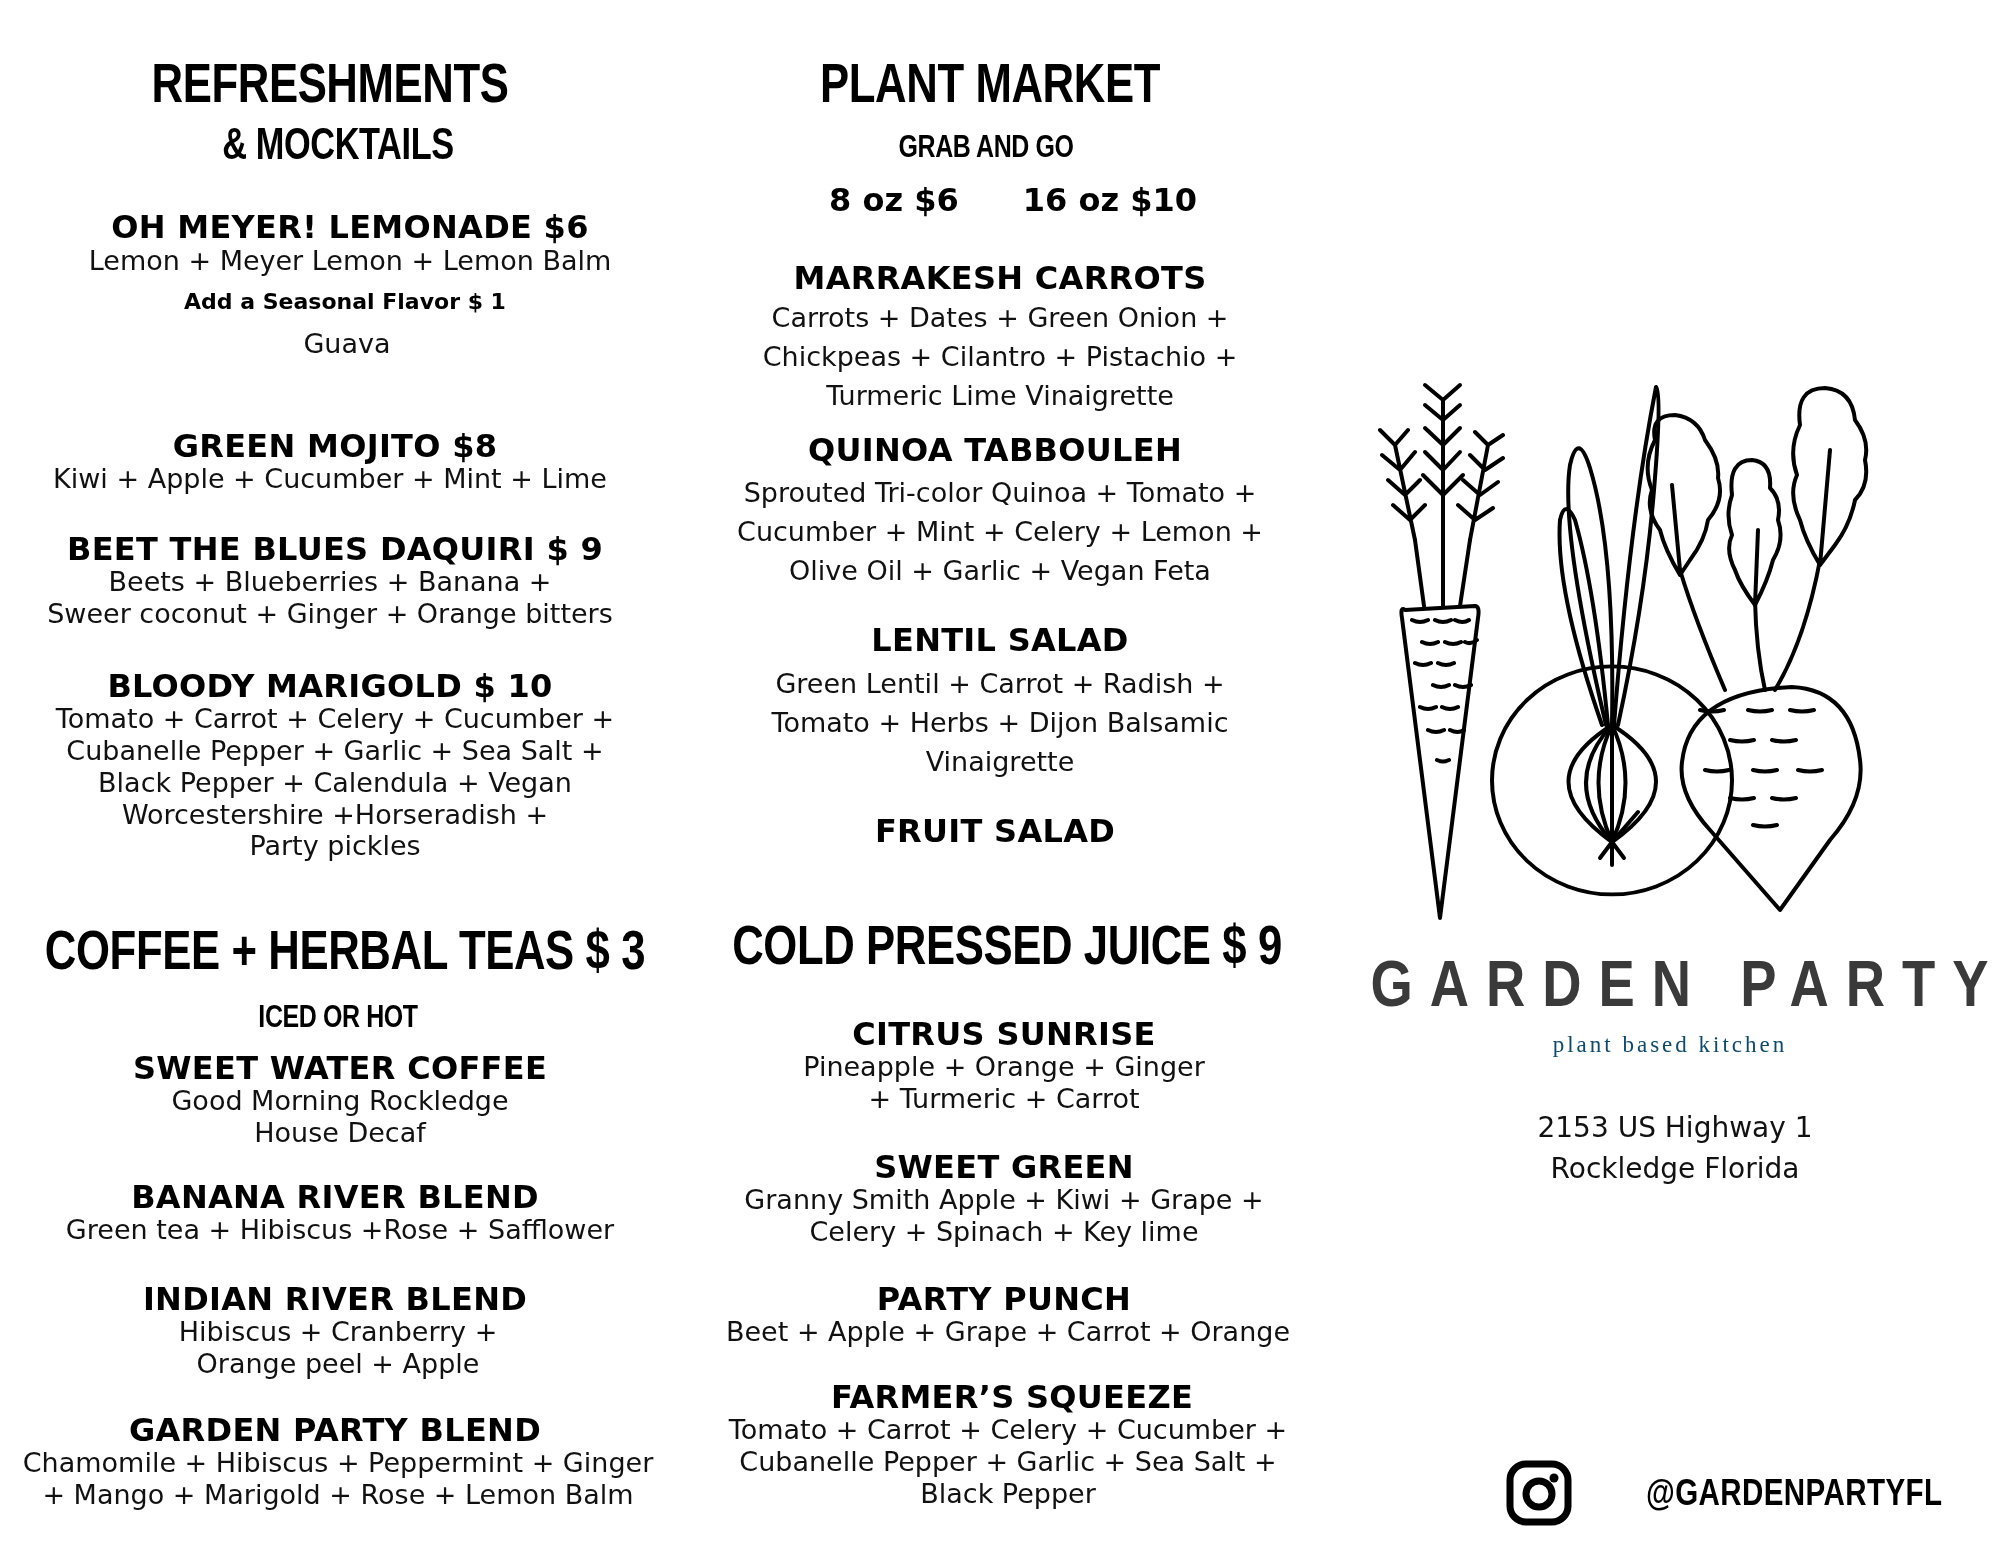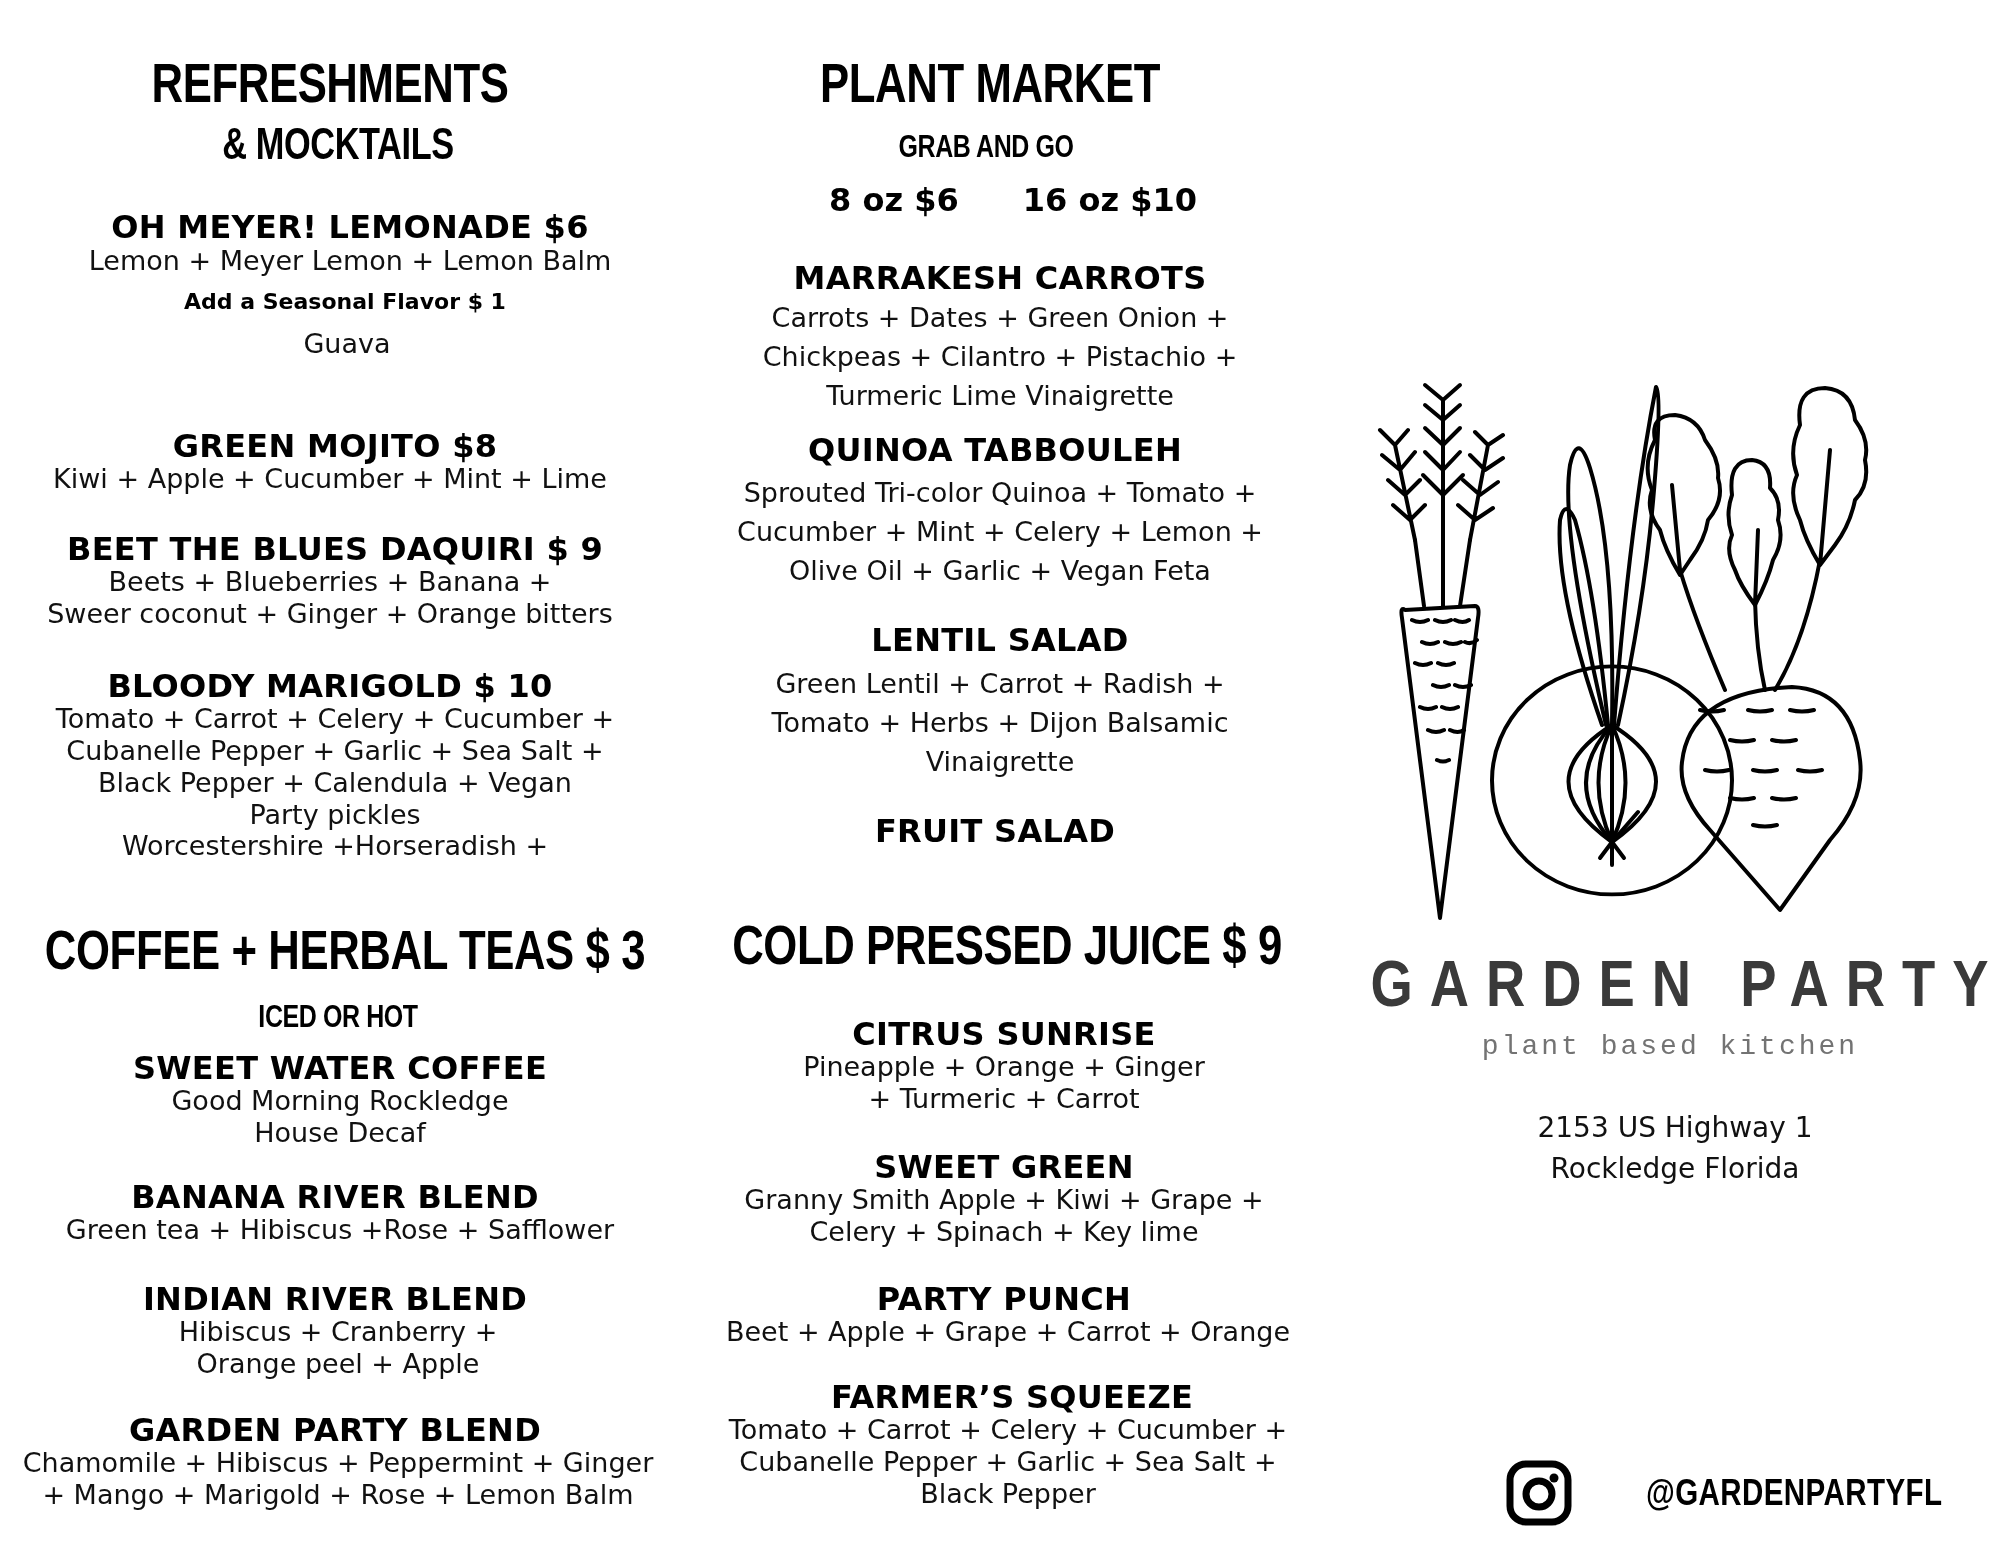--- a/index.html
+++ b/index.html
@@ -9,21 +9,21 @@
   .h-sec { font-size: 56px; }
   .h-sub { font-size: 44px; }
   .h-tag { font-size: 32px; }
   .item-name { font-family: "DejaVu Sans", sans-serif; font-weight: bold; font-size: 32px; line-height: 1; letter-spacing: 0.3px; }
   .ing { font-family: "DejaVu Sans", sans-serif; font-weight: normal; font-size: 27px; line-height: 1.18; color: #111; }
   .ing.loose { line-height: 1.45; }
   .small-b { font-family: "DejaVu Sans", sans-serif; font-weight: bold; font-size: 22px; line-height: 1; }
   .sizes { font-family: "DejaVu Sans", sans-serif; font-weight: bold; font-size: 32px; line-height: 1; }
   .sizes span + span { margin-left: 64px; }
   .brand { font-family: "Liberation Sans", sans-serif; font-weight: bold; font-size: 64px; color: #3a3a3a; letter-spacing: 20px; line-height: 1; transform: translateX(-50%) scaleX(0.85); transform-origin: center top; }
-  .tagline { font-family: Liberation Mono, monospace; font-size: 28px; color: #737373; letter-spacing: 3px; line-height: 1; }
+  .tagline { font-family: Liberation Serif, serif; font-size: 23px; color: #0c4a6e; letter-spacing: 3px; line-height: 1; }
   .addr { font-family: "DejaVu Sans", sans-serif; font-size: 28px; line-height: 1.45; color: #111; }
   .ig { position: absolute; left: 1506px; top: 1460px; display: flex; align-items: center; gap: 48px; }
   .ig-handle { font-family: "Liberation Sans", sans-serif; font-weight: bold; font-size: 36px; margin-left: 26px; transform: scaleX(0.82); transform-origin: left center; letter-spacing: 0.5px; }
   .art { position: absolute; left: 1360px; top: 370px; }
   .line { display: block; }
 </style>
 </head>
 <body>
 
 <div class="blk display h-sec" style="left:330px; top:55px;">REFRESHMENTS</div>
@@ -47,22 +47,22 @@
 <div class="blk ing" style="left:330px; top:566px;">
   <span class="line">Beets + Blueberries + Banana +</span>
   <span class="line">Sweer coconut + Ginger +  Orange bitters</span>
 </div>
 
 <div class="blk item-name" style="left:330px; top:670px;">BLOODY MARIGOLD $ 10</div>
 <div class="blk ing" style="left:335px; top:703px;">
   <span class="line">Tomato + Carrot + Celery + Cucumber +</span>
   <span class="line">Cubanelle Pepper + Garlic + Sea Salt +</span>
   <span class="line">Black Pepper + Calendula + Vegan</span>
+  <span class="line">Worcestershire +Horseradish +</span>
   <span class="line">Party pickles</span>
-  <span class="line">Worcestershire +Horseradish +</span>
 </div>
 
 <div class="blk display h-sec" style="left:345px; top:922px;">COFFEE + HERBAL TEAS  $ 3</div>
 <div class="blk display h-tag" style="left:338px; top:1000px;">ICED OR HOT</div>
 
 <div class="blk item-name" style="left:340px; top:1052px;">SWEET WATER COFFEE</div>
 <div class="blk ing" style="left:340px; top:1085px;">
   <span class="line">Good Morning Rockledge</span>
   <span class="line">House Decaf</span>
 </div>

